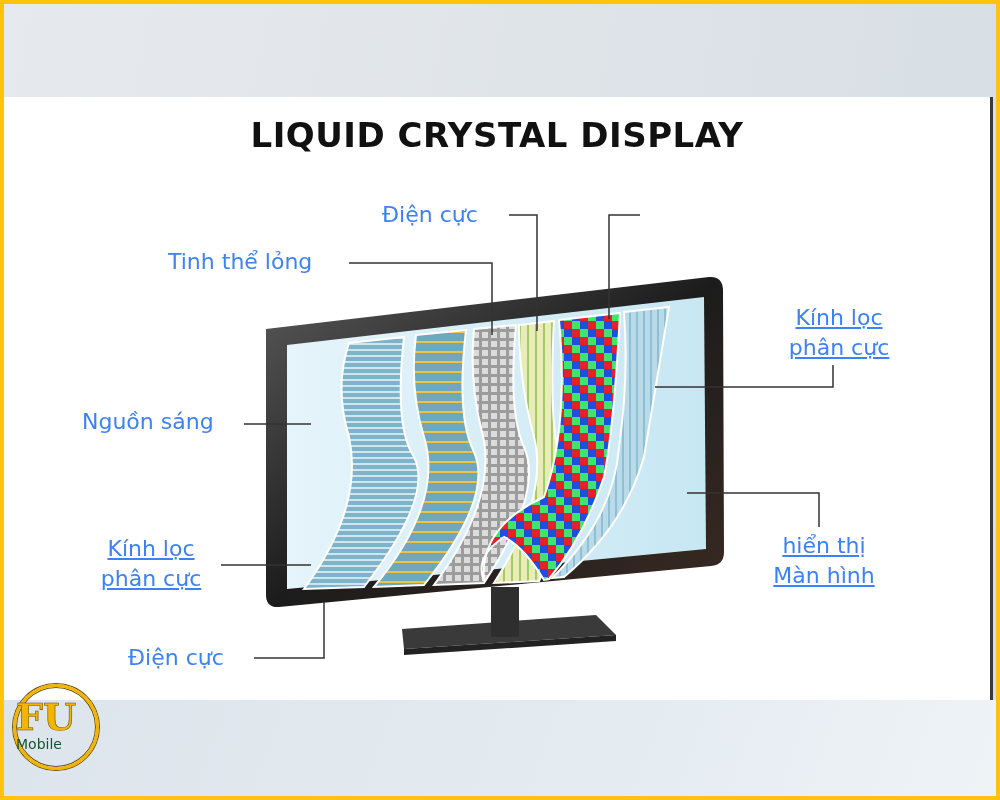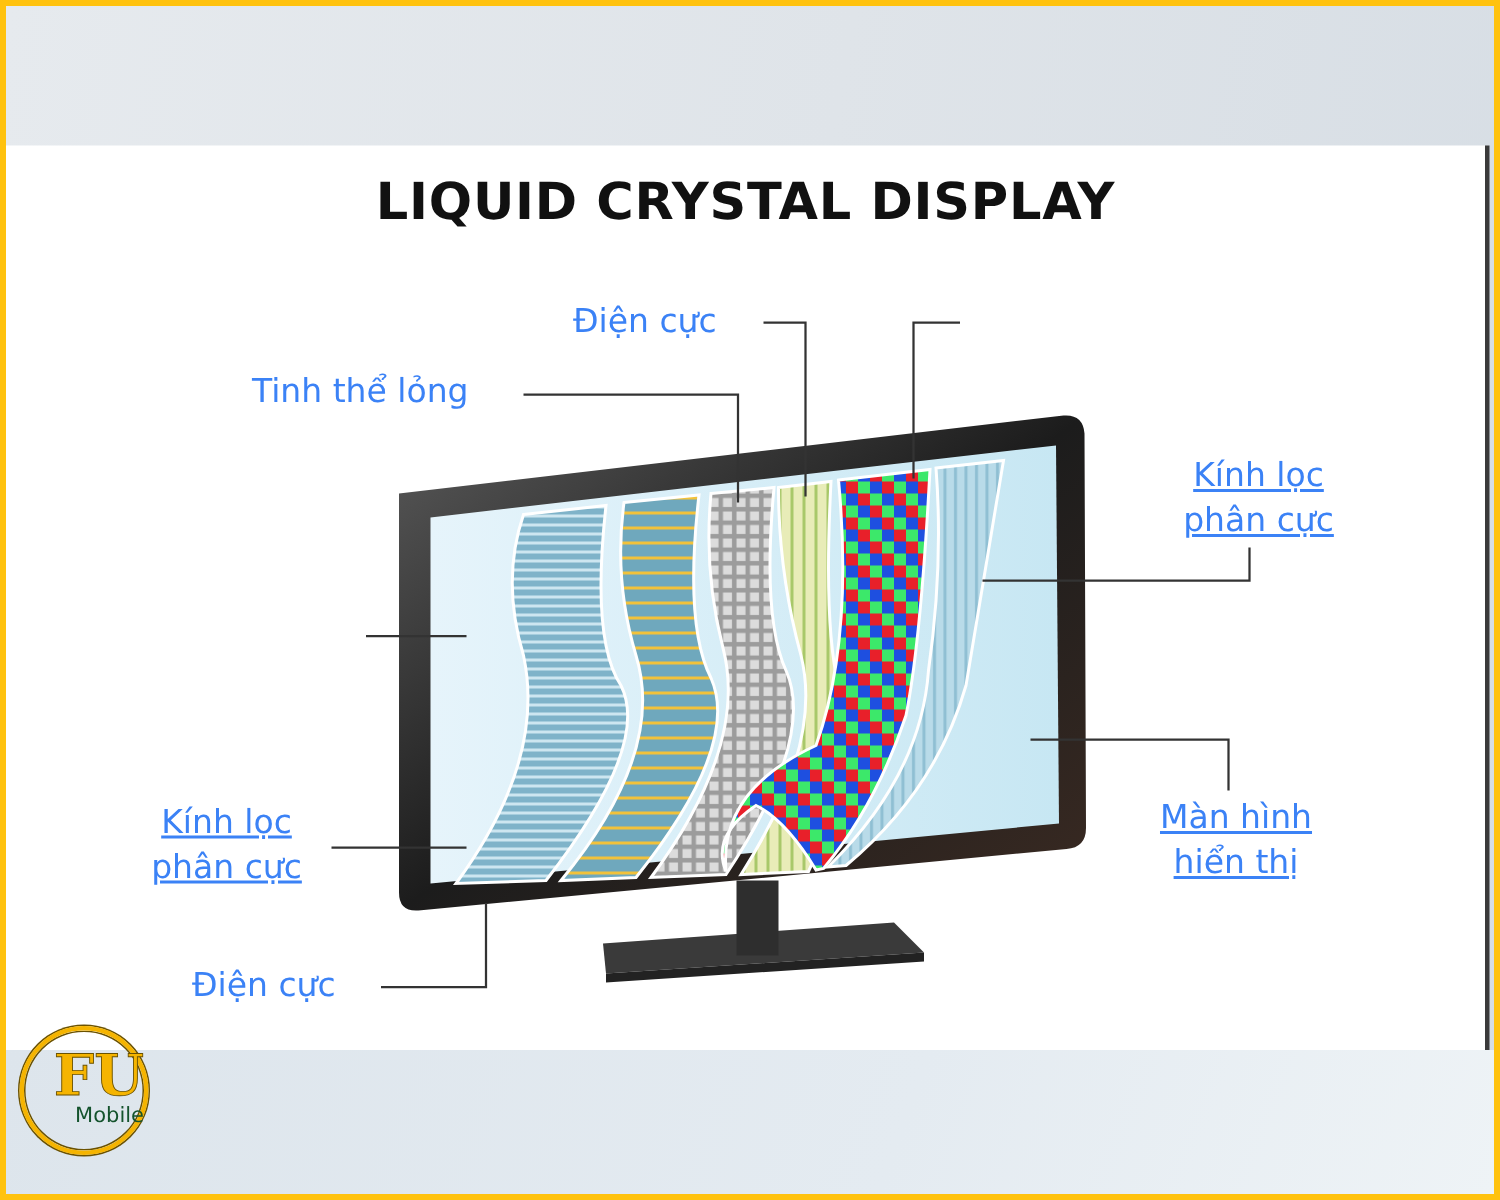--- a/index.html
+++ b/index.html
@@ -6,21 +6,21 @@
   body{width:1000px;height:800px;overflow:hidden;background:#FFC20E;position:relative;font-family:"Liberation Sans",sans-serif;}
   .frame{position:absolute;left:4px;top:4px;width:992px;height:792px;background:linear-gradient(100deg,#e6eaee 0%,#dfe4e9 50%,#d6dde4 100%);}
   .top-band{position:absolute;left:0;top:0;width:992px;height:93px;}
   .bottom-band{position:absolute;left:0;top:696px;width:992px;height:96px;background:linear-gradient(110deg,#dde5ec 0%,#e4ebf1 60%,#eef3f6 100%);}
   .panel{position:absolute;left:0;top:93px;width:986px;height:603px;background:#ffffff;}
   .panel-edge{position:absolute;left:986px;top:93px;width:3px;height:603px;background:#3a3a3a;}
   .title{position:absolute;left:0;top:18px;width:986px;text-align:center;font-family:"DejaVu Sans",sans-serif;font-weight:bold;font-size:34px;letter-spacing:0.5px;color:#111;}
   .label{position:absolute;font-family:"DejaVu Sans",sans-serif;font-size:22px;color:#3b82f6;line-height:30px;white-space:nowrap;}
   .label.center{text-align:center;text-decoration:underline;}
   svg.diagram{position:absolute;left:0;top:0;}
-  .logo{position:absolute;left:13px;top:684px;width:86px;height:86px;border-radius:50%;border:3px solid #F5B400;box-shadow:0 0 0 1px #6b5200 inset,0 0 0 1px #6b5200;box-sizing:border-box;text-align:right;}
+  .logo{position:absolute;left:13px;top:684px;width:86px;height:86px;border-radius:50%;border:3px solid #F5B400;box-shadow:0 0 0 1px #6b5200 inset,0 0 0 1px #6b5200;box-sizing:border-box;text-align:left;}
   .logo .fu{font-family:"DejaVu Serif",serif;font-weight:bold;font-size:38px;color:#F5B400;line-height:40px;margin-top:10px;-webkit-text-stroke:0.6px #6b5200;}
   .logo .mobile{font-family:"DejaVu Sans",sans-serif;font-size:14px;color:#14532d;line-height:14px;}
 </style>
 </head>
 <body>
 
 <div class="frame">
   <div class="top-band"></div>
 
   <div class="panel">
@@ -92,34 +92,35 @@
         <line x1="217" y1="468" x2="307" y2="468"></line>
         <polyline points="250,561 320,561 320,505"></polyline>
         <polyline points="345,166 488,166 488,238"></polyline>
         <polyline points="505,118 533,118 533,234"></polyline>
         <polyline points="636,118 605,118 605,222"></polyline>
         <polyline points="651,290 829,290 829,268"></polyline>
         <polyline points="683,396 815,396 815,430"></polyline>
       </g>
     </svg>
 
+    <div class="label" style="left:78px;top:310px;">Nguồn sáng</div>
     <div class="label center" style="left:82px;top:437px;width:130px;">
       <div>Kính lọc</div>
       <div>phân cực</div>
     </div>
     <div class="label" style="left:124px;top:546px;">Điện cực</div>
     <div class="label" style="left:164px;top:150px;">Tinh thể lỏng</div>
     <div class="label" style="left:378px;top:103px;">Điện cực</div>
     <div class="label center" style="left:770px;top:206px;width:130px;">
       <div>Kính lọc</div>
       <div>phân cực</div>
     </div>
     <div class="label center" style="left:755px;top:434px;width:130px;">
+      <div>hiển thị</div>
       <div>Màn hình</div>
-      <div>hiển thị</div>
     </div>
   </div>
   <div class="panel-edge"></div>
 
   <div class="bottom-band"></div>
 </div>
 
 <div class="logo">
   <div class="fu">FU</div>
   <div class="mobile">Mobile</div>

